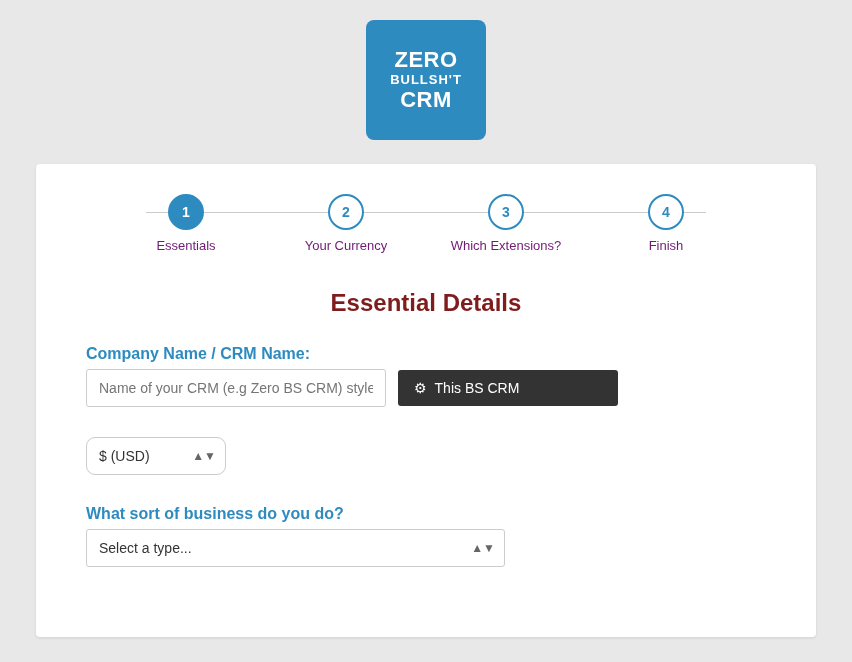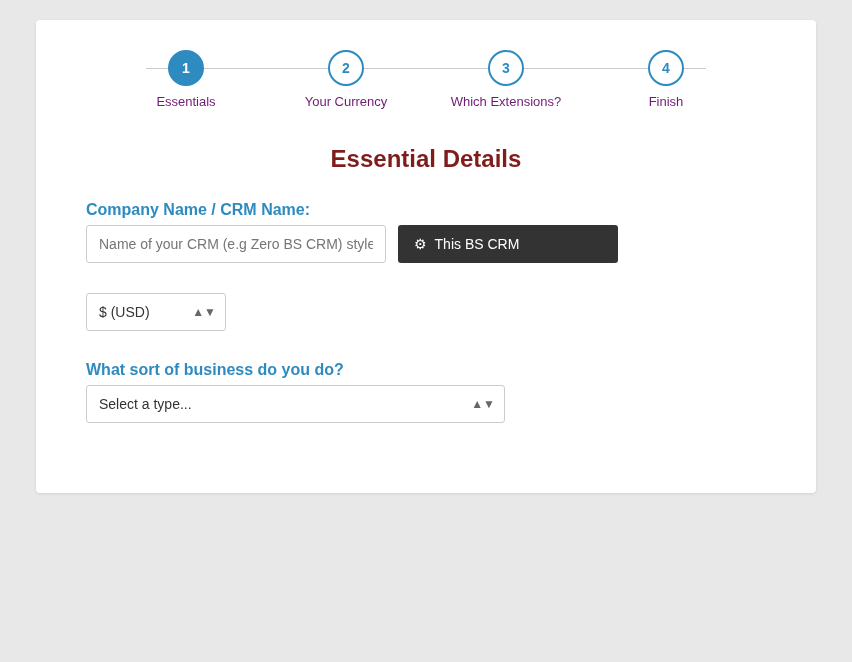--- a/index.html
+++ b/index.html
@@ -140,20 +140,21 @@
     }
 
     .field-description {
       font-size: 13px;
       color: #555;
       margin-bottom: 10px;
     }
 
     .input-row {
       display: flex;
+      align-items: center;
       gap: 12px;
     }
 
     .text-input {
       border: 1px solid #ccc;
       border-radius: 3px;
       padding: 10px 12px;
       font-size: 14px;
       color: #999;
       width: 300px;
@@ -189,20 +190,21 @@
       padding: 10px 36px 10px 12px;
       font-size: 14px;
       color: #333;
       background: white;
       cursor: pointer;
       outline: none;
     }
 
     .select-input.small {
       width: 140px;
+      border-radius: 9px;
     }
 
     .select-input.large {
       width: 419px;
     }
 
     .select-arrow {
       position: absolute;
       right: 10px;
       top: 50%;
@@ -210,20 +212,29 @@
       pointer-events: none;
       color: #666;
       font-size: 12px;
     }
   </style>
 </head>
 <body>
 
 <div class="page-wrapper">
 
+  <div class="logo-container">
+    <div class="logo-box">
+      <div class="logo-text">
+        <div>ZERO</div>
+        <div class="line2">BULLSH'T</div>
+        <div>CRM</div>
+      </div>
+    </div>
+  </div>
 
   <div class="card">
 
     <div class="steps-container">
       <div class="steps-line"></div>
 
       <div class="step">
         <div class="step-circle active">
           <span>1</span>
         </div>

